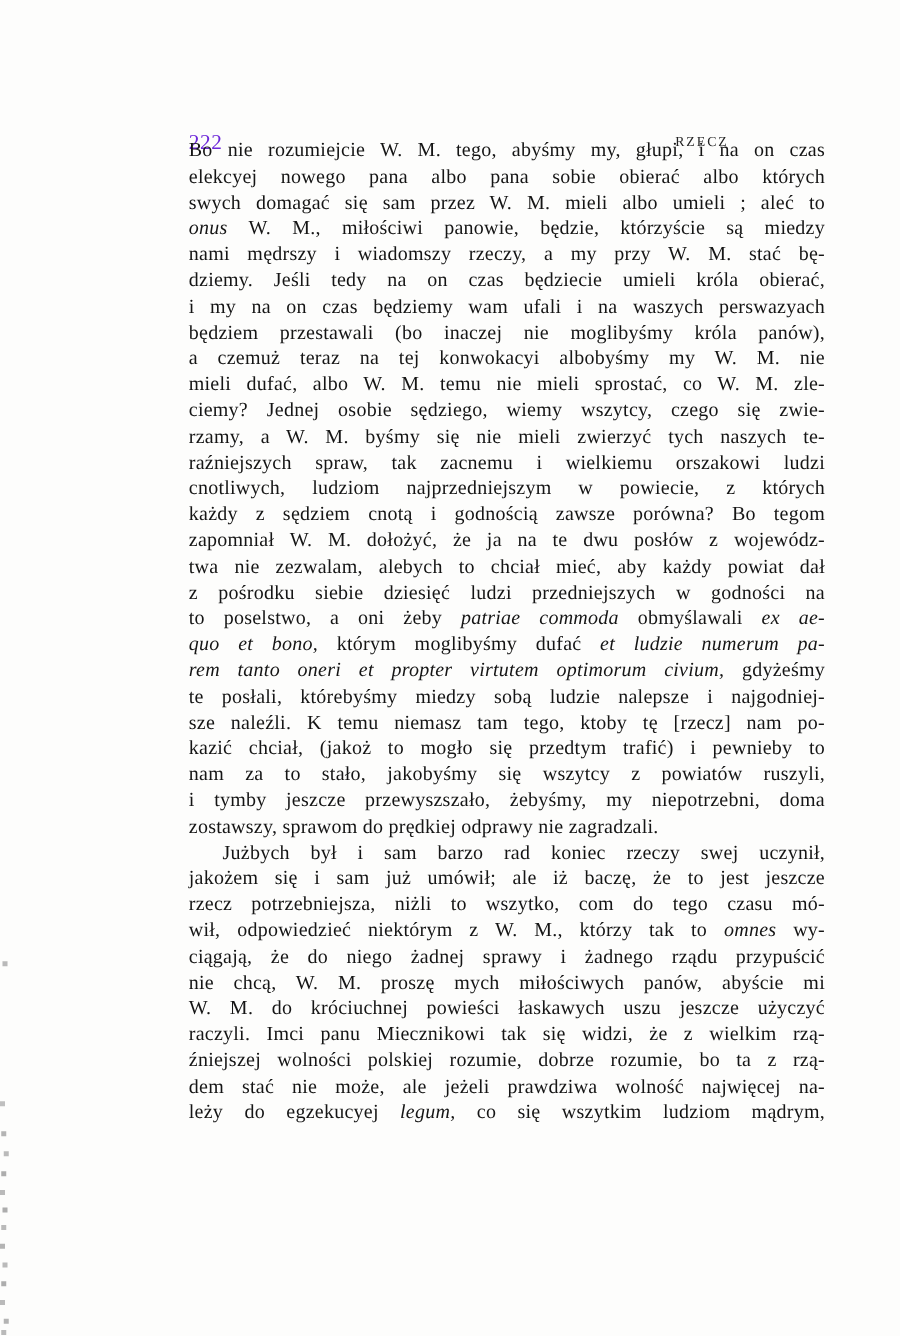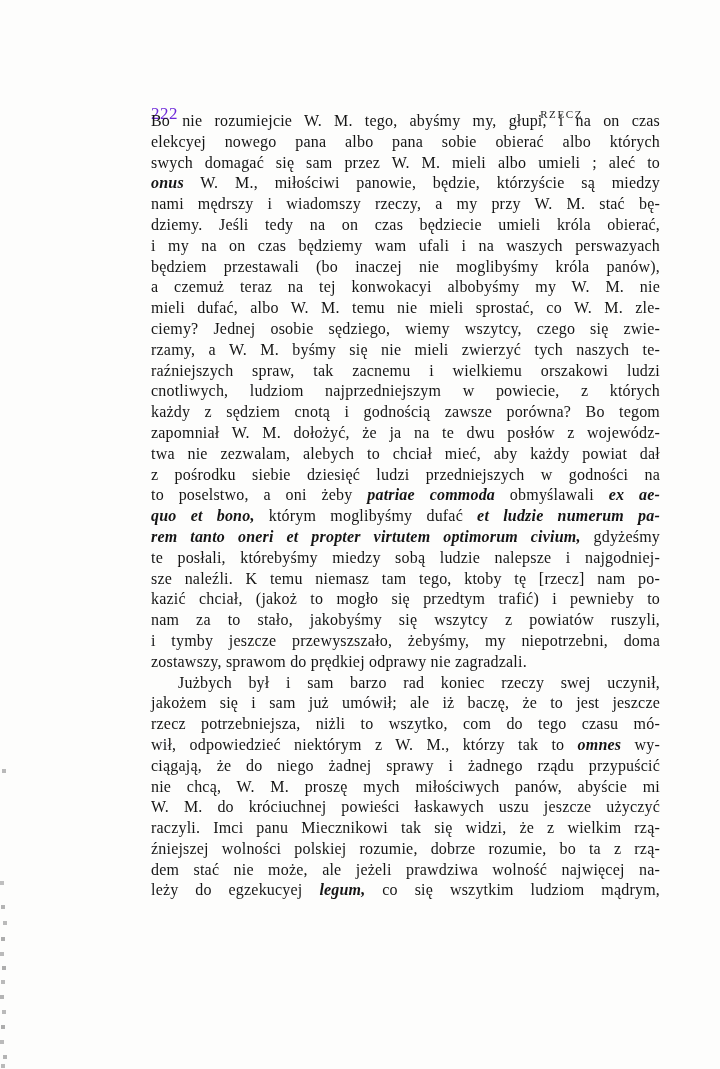--- a/index.html
+++ b/index.html
@@ -44,21 +44,21 @@
     line-height: 20.8px;
     font-size: 16px;
     letter-spacing: 0.2px;
     text-align: justify;
     text-align-last: justify;
     white-space: normal;
     color: #151515;
   }
   .line.end { text-align-last: left; }
   .line.indent { text-indent: 27px; }
-  .it { font-style: italic; font-weight: bold; }
+  .it { font-style: italic; }
   .specks {
     position: absolute;
     left: 0; top: 0; width: 2px; height: 2px;
     background: transparent;
     box-shadow:
       3px 770px 0 1px rgba(130,130,130,0.55),
       1px 882px 0 1px rgba(130,130,130,0.5),
       2px 906px 0 1px rgba(120,120,120,0.55),
       4px 922px 0 1px rgba(120,120,120,0.5),
       2px 938px 0 1px rgba(120,120,120,0.6),

